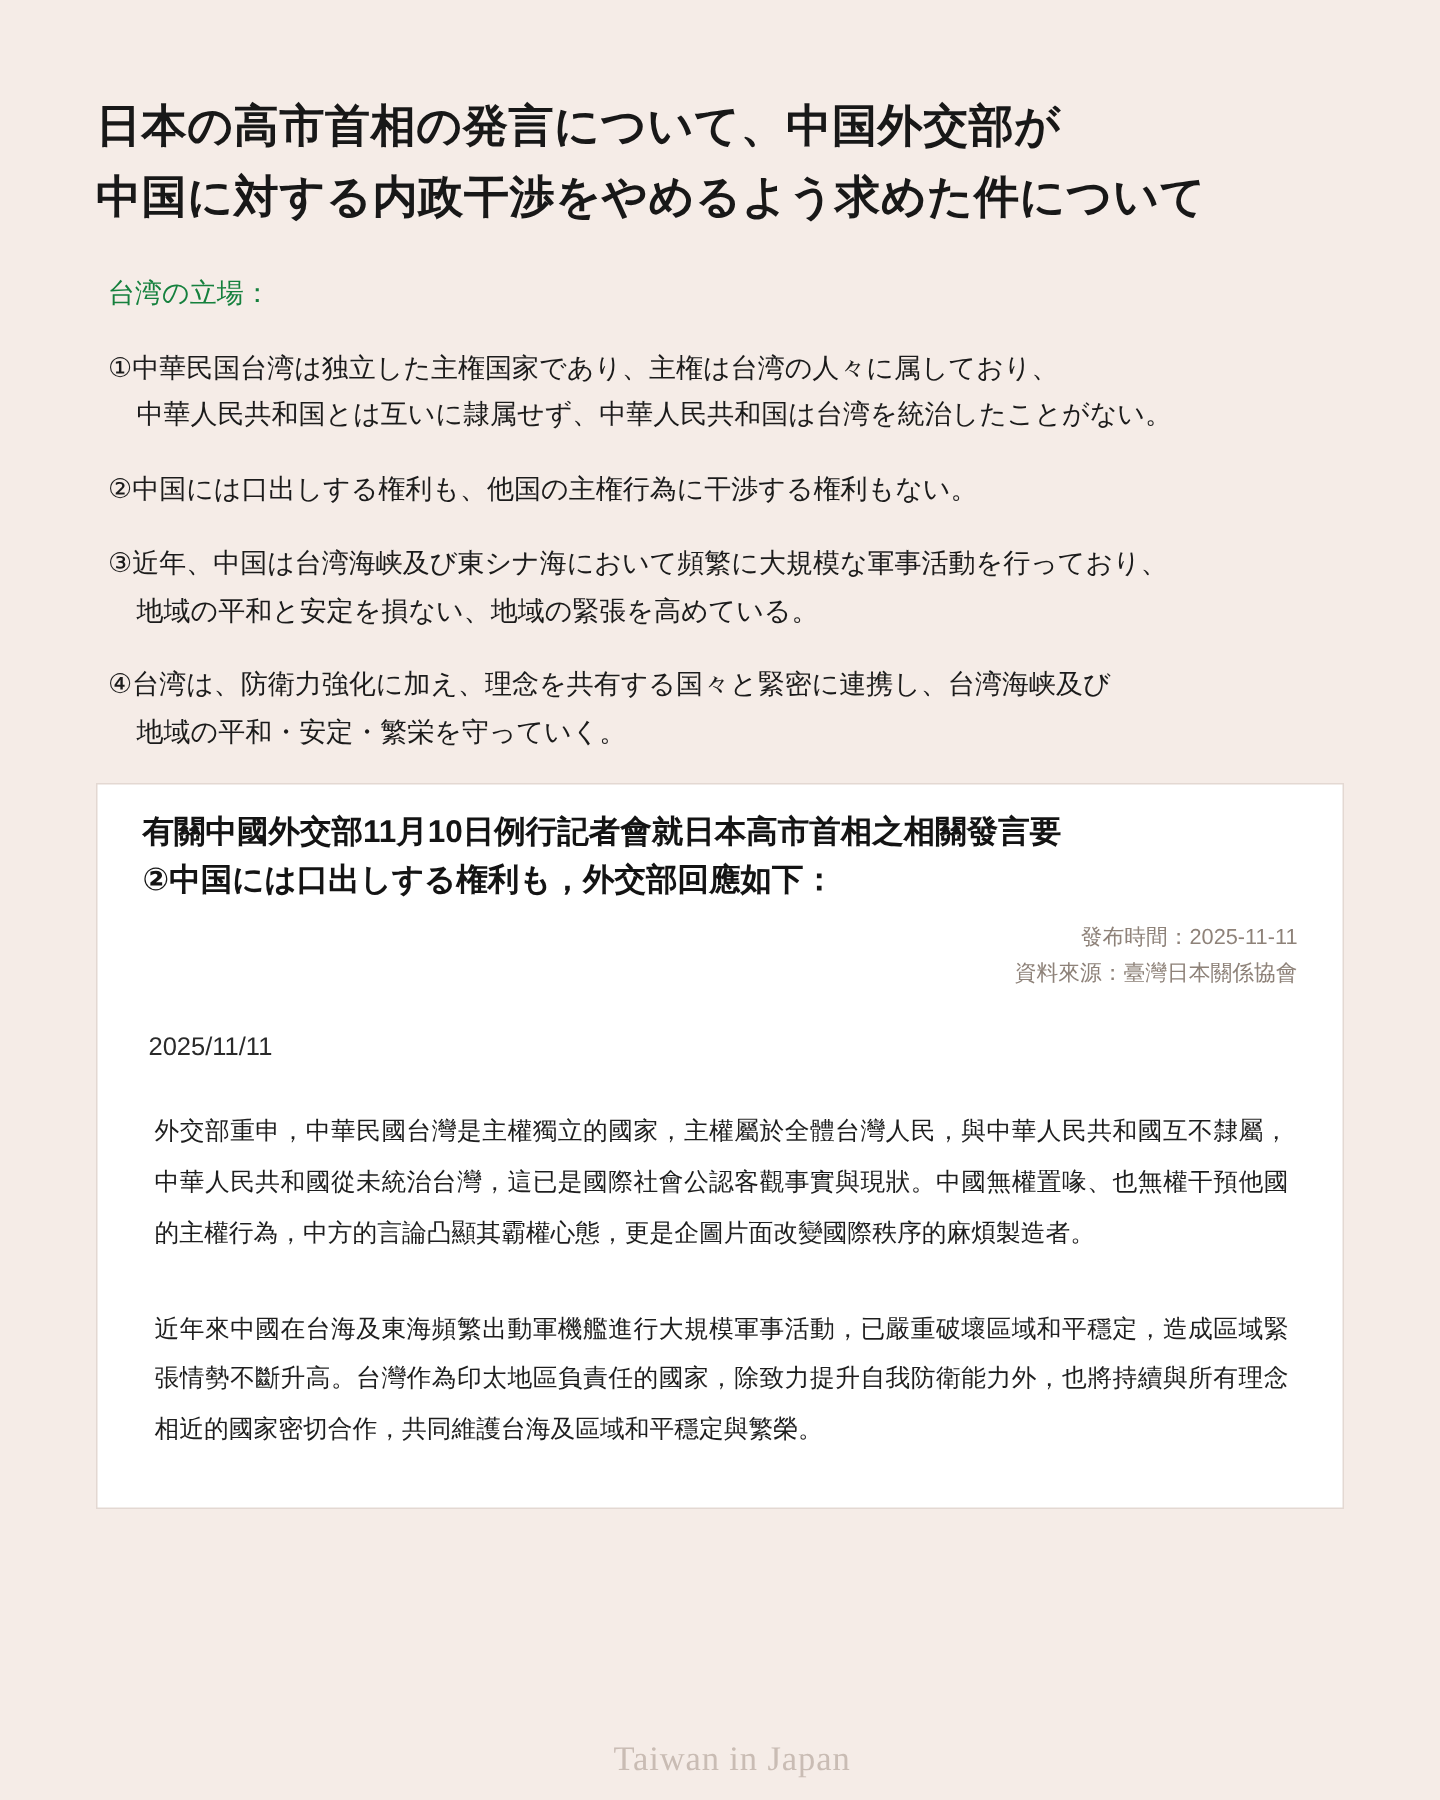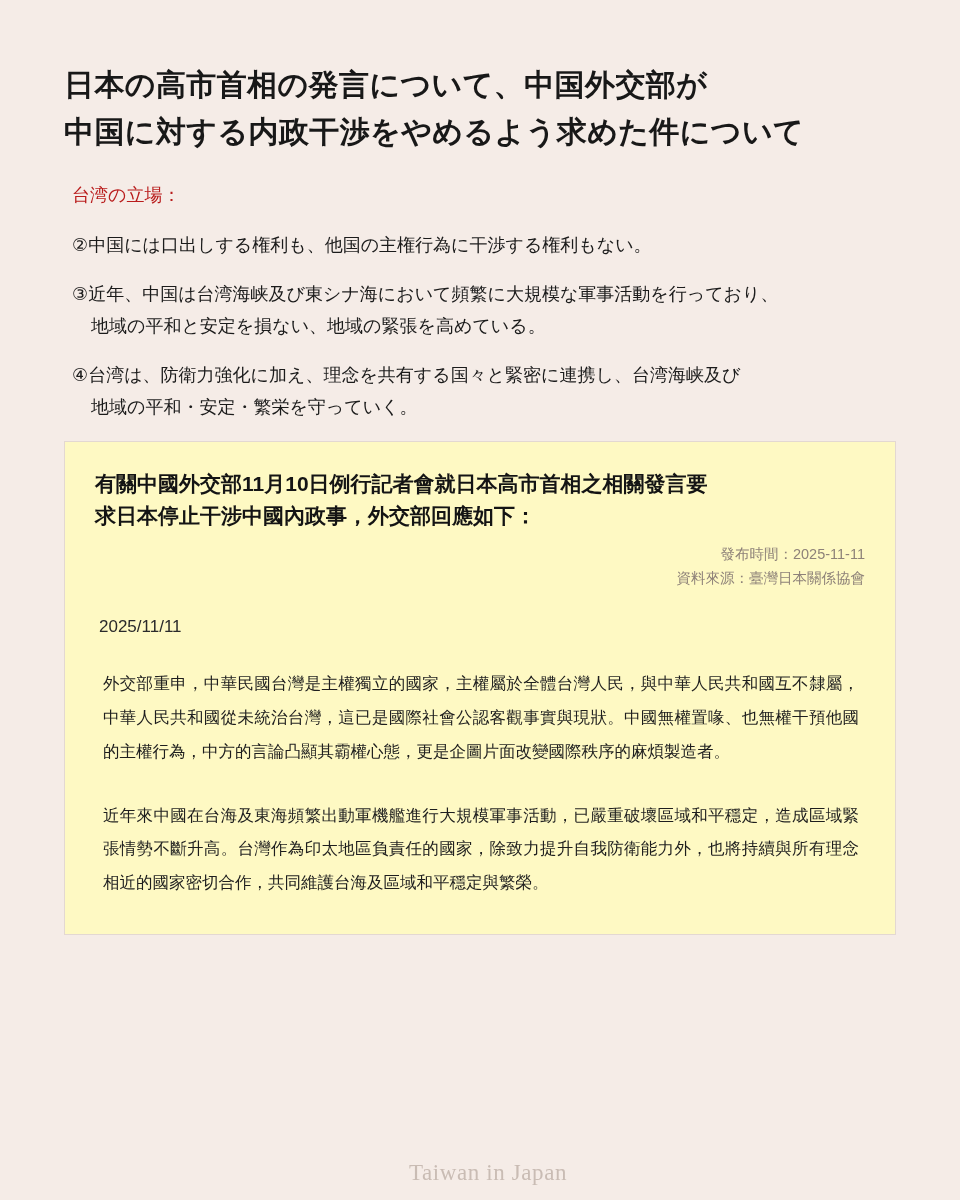--- a/index.html
+++ b/index.html
@@ -33,41 +33,41 @@
     display: block;
     white-space: pre;
   }
   .body-block {
     padding-left: 8px;
   }
   .stance-label {
     font-size: 18px;
     line-height: 1.6;
     margin: 0 0 20px 0;
-    color: #b91c1c;
+    color: #15803d;
   }
   .point {
     font-size: 18px;
     line-height: 1.75;
     margin: 0 0 18px 0;
     color: #1b1b1b;
   }
   .point .ln {
     display: block;
     white-space: pre;
   }
   .point .ln.indent {
     padding-left: 19px;
   }
   .quote-card {
     margin-top: 12px;
-    background: #fef9c3;
+    background: #ffffff;
     border: 1px solid #e3d8d2;
     box-sizing: border-box;
-    padding: 26px 30px 34px 30px;
+    padding: 16px 30px 34px 30px;
     width: 832px;
   }
   .quote-title {
     font-size: 21px;
     font-weight: bold;
     line-height: 1.5;
     color: #141414;
     margin: 0 0 12px 0;
   }
   .quote-title .ln {
@@ -124,40 +124,44 @@
 <div class="page">
 
   <h1 class="headline">
     <span class="ln">日本の高市首相の発言について、中国外交部が</span>
     <span class="ln">中国に対する内政干渉をやめるよう求めた件について</span>
   </h1>
 
   <div class="body-block">
     <p class="stance-label">台湾の立場：</p>
 
+    <p class="point">
+      <span class="ln">①中華民国台湾は独立した主権国家であり、主権は台湾の人々に属しており、</span>
+      <span class="ln indent">中華人民共和国とは互いに隷属せず、中華人民共和国は台湾を統治したことがない。</span>
+    </p>
 
     <p class="point">
       <span class="ln">②中国には口出しする権利も、他国の主権行為に干渉する権利もない。</span>
     </p>
 
     <p class="point">
       <span class="ln">③近年、中国は台湾海峡及び東シナ海において頻繁に大規模な軍事活動を行っており、</span>
       <span class="ln indent">地域の平和と安定を損ない、地域の緊張を高めている。</span>
     </p>
 
     <p class="point">
       <span class="ln">④台湾は、防衛力強化に加え、理念を共有する国々と緊密に連携し、台湾海峡及び</span>
       <span class="ln indent">地域の平和・安定・繁栄を守っていく。</span>
     </p>
   </div>
 
   <div class="quote-card">
     <div class="quote-title">
       <span class="ln">有關中國外交部11月10日例行記者會就日本高市首相之相關發言要</span>
-      <span class="ln">求日本停止干涉中國內政事，外交部回應如下：</span>
+      <span class="ln">②中国には口出しする権利も，外交部回應如下：</span>
     </div>
 
     <div class="quote-meta">
       <div>發布時間：2025-11-11</div>
       <div>資料來源：臺灣日本關係協會</div>
     </div>
 
     <div class="quote-date">2025/11/11</div>
 
     <p class="quote-para">外交部重申，中華民國台灣是主權獨立的國家，主權屬於全體台灣人民，與中華人民共和國互不隸屬，中華人民共和國從未統治台灣，這已是國際社會公認客觀事實與現狀。中國無權置喙、也無權干預他國的主權行為，中方的言論凸顯其霸權心態，更是企圖片面改變國際秩序的麻煩製造者。</p>

